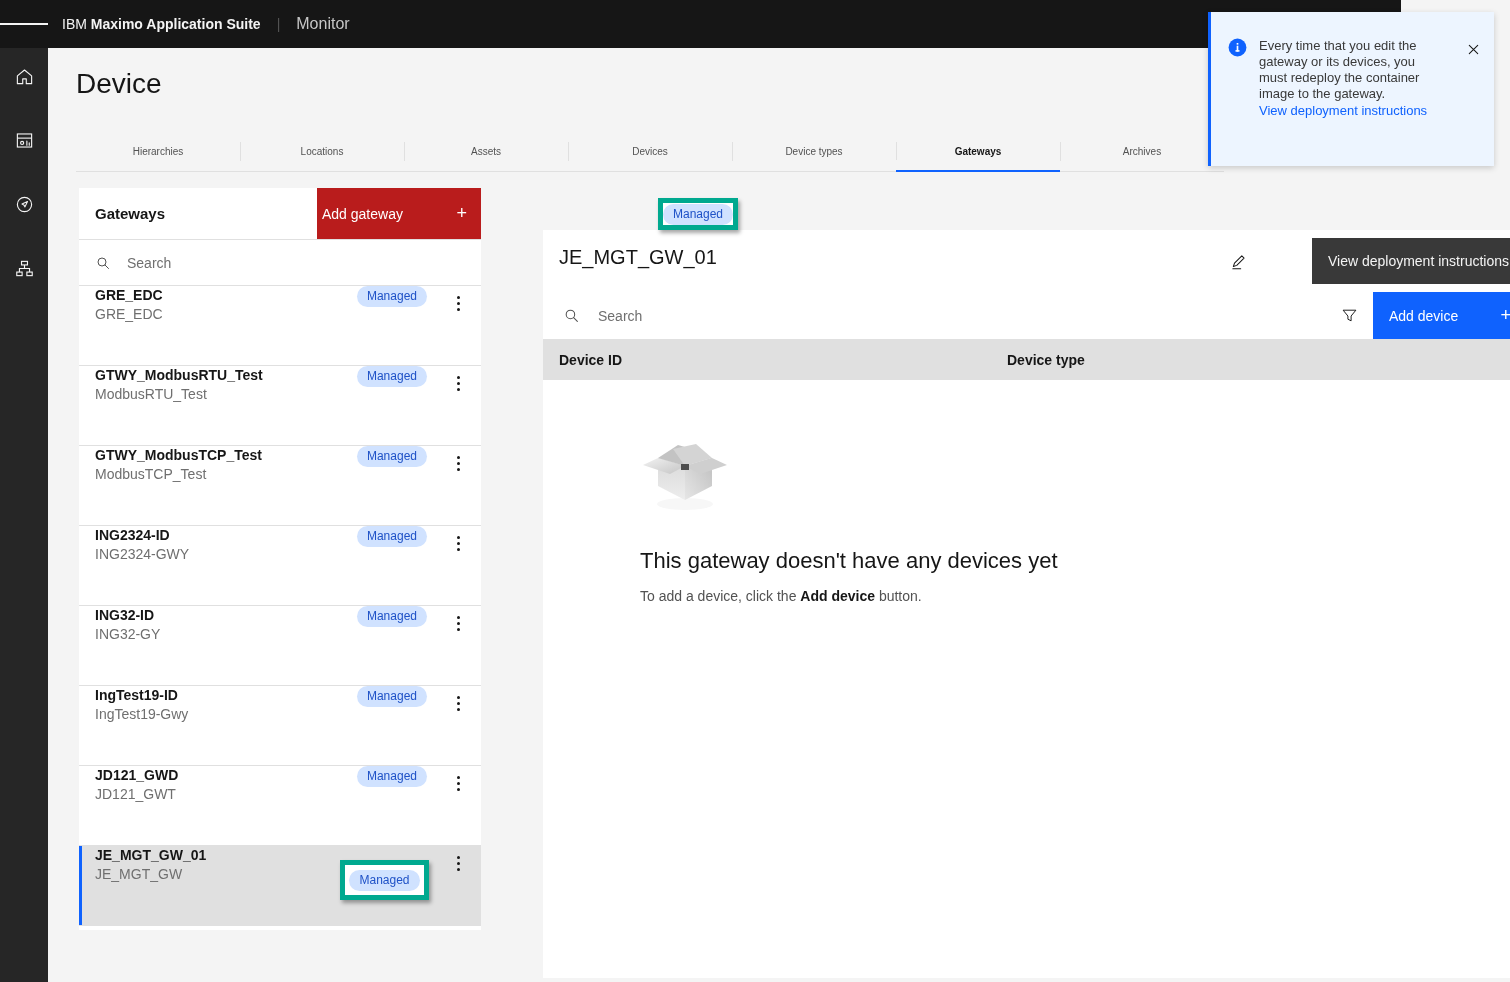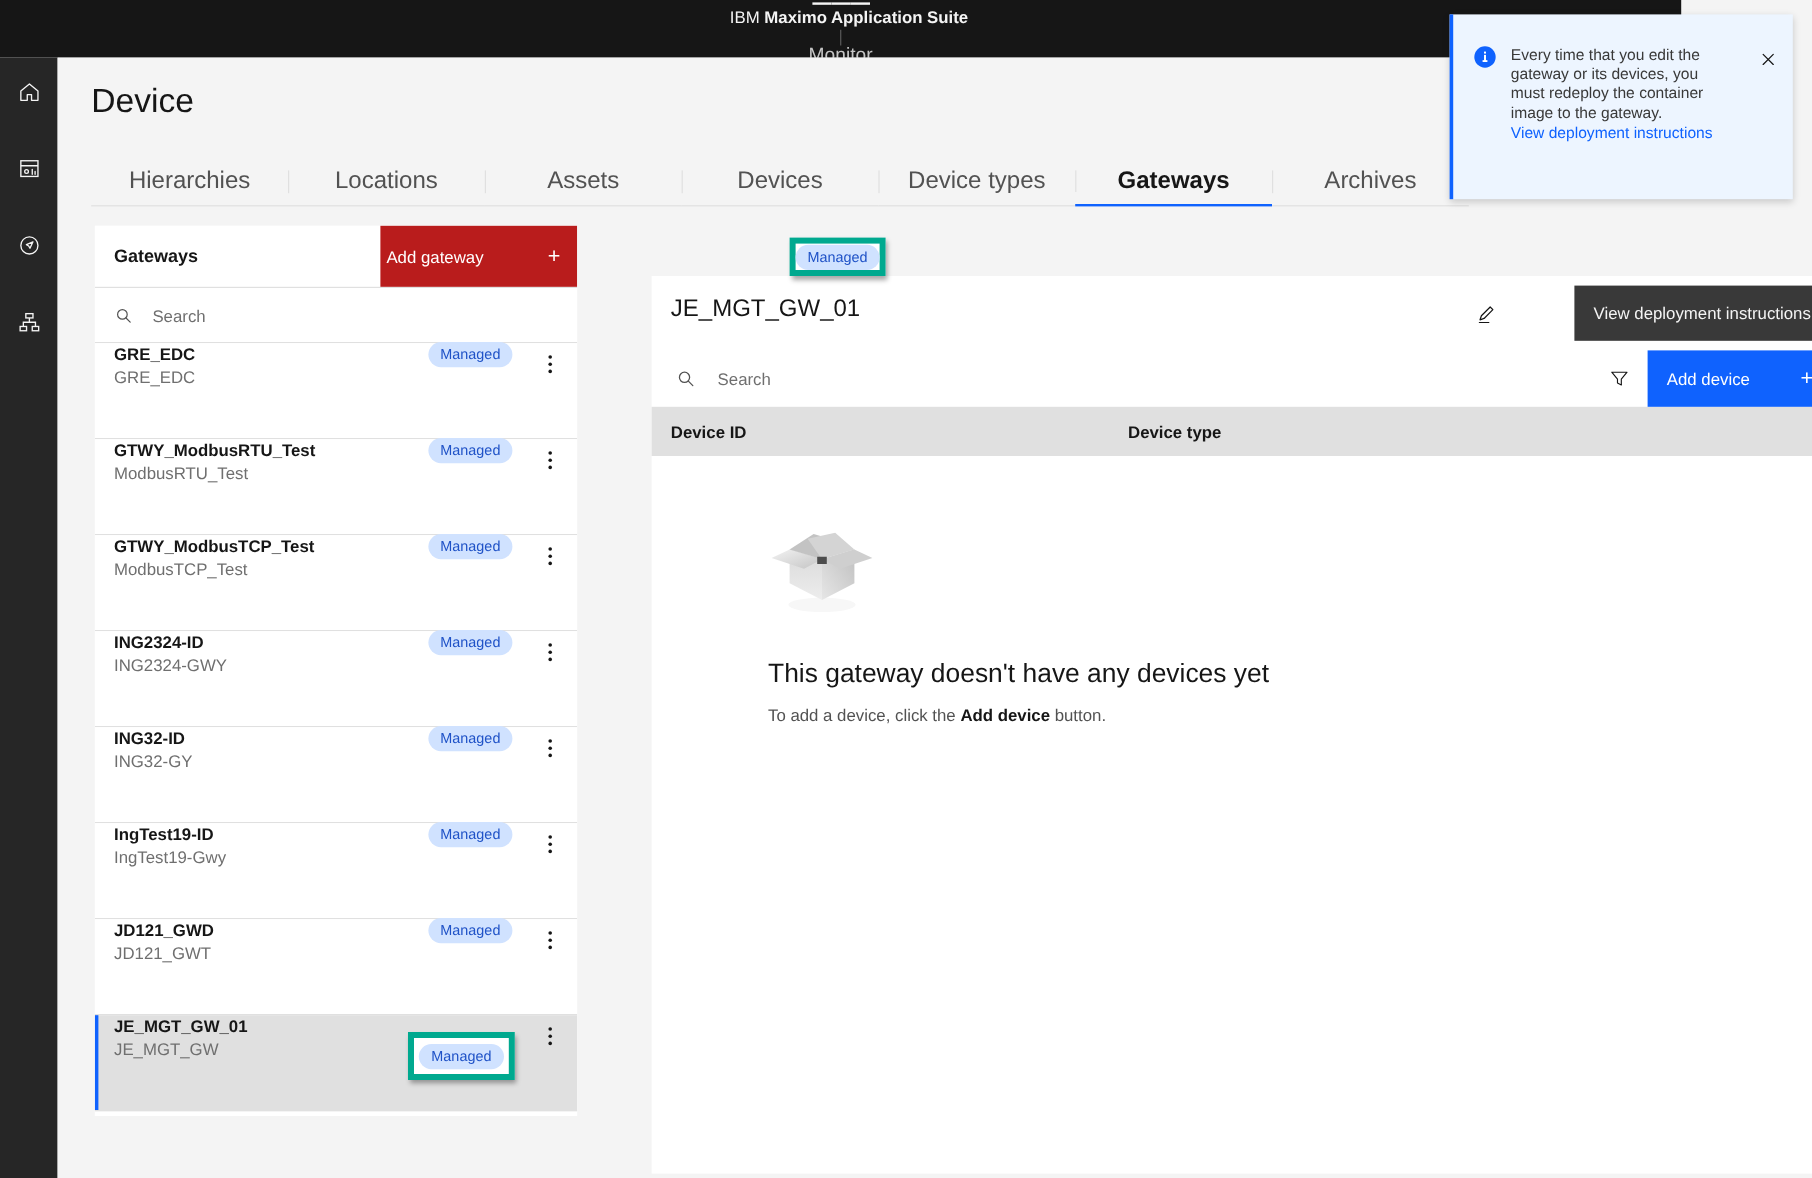--- a/index.html
+++ b/index.html
@@ -7,21 +7,21 @@
     width: 1510px; height: 982px;
     font-family: "Liberation Sans", sans-serif;
     background: #f4f4f4;
     overflow: hidden;
   }
   #root { position: relative; width: 1510px; height: 982px; background: #f4f4f4; }
 
   
   .topbar {
     position: absolute; left: 0; top: 0; width: 1401px; height: 48px;
-    background: #161616; display: flex; align-items: center; flex-direction: column;
+    background: #161616; display: flex; align-items: center;
   }
   .hamburger {
     width: 48px; height: 48px; display: flex; align-items: center;
     justify-content: center; cursor: pointer;
   }
   .hamburger span {
     display: block; width: 16px; height: 1.5px; background: #f4f4f4; margin: 2px 0;
   }
   .brand {
     color: #f4f4f4; font-size: 14px; margin-left: 14px; white-space: nowrap;
@@ -62,21 +62,21 @@
     font-size: 28px; font-weight: 400; color: #161616; letter-spacing: 0;
   }
 
   
   .tabs {
     position: absolute; left: 28px; top: 84px; width: 1400px; height: 40px;
     display: flex; align-items: stretch;
   }
   .tab {
     width: 164px; display: flex; align-items: center; justify-content: center;
-    font-size: 20px; color: #525252; border-bottom: 1px solid #e0e0e0;
+    font-size: 10px; color: #525252; border-bottom: 1px solid #e0e0e0;
     cursor: pointer; position: relative;
   }
   .tab + .tab::before {
     content: ""; position: absolute; left: 0; top: 10px; bottom: 10px;
     width: 1px; background: #e0e0e0;
   }
   .tab.active {
     color: #161616; font-weight: 700; border-bottom: 2px solid #0f62fe;
   }
 
@@ -186,21 +186,21 @@
     background: #0f62fe; color: #ffffff; border: none; cursor: pointer;
     font-size: 14px; font-family: inherit; display: flex; align-items: center;
     justify-content: space-between; width: 152px; padding: 0 14px 0 16px;
   }
   .btn-adddevice .plus { font-size: 18px; font-weight: 300; }
 
   .dt-table-head {
     height: 40px; background: #e0e0e0; display: flex; align-items: center;
     font-size: 14px; font-weight: 700; color: #161616;
   }
-  .th1 { width: 397px; padding-left: 16px; }
+  .th1 { width: 464px; padding-left: 16px; }
   .th2 { flex: 1; }
 
   
   .empty {
     padding: 52px 0 0 97px;
   }
   .empty-illus { width: 90px; height: 80px; margin-bottom: 36px; }
   .empty-title { font-size: 22px; font-weight: 400; color: #161616; margin-bottom: 14px; }
   .empty-sub { font-size: 14px; color: #525252; }
   .empty-sub b { font-weight: 700; color: #161616; }

